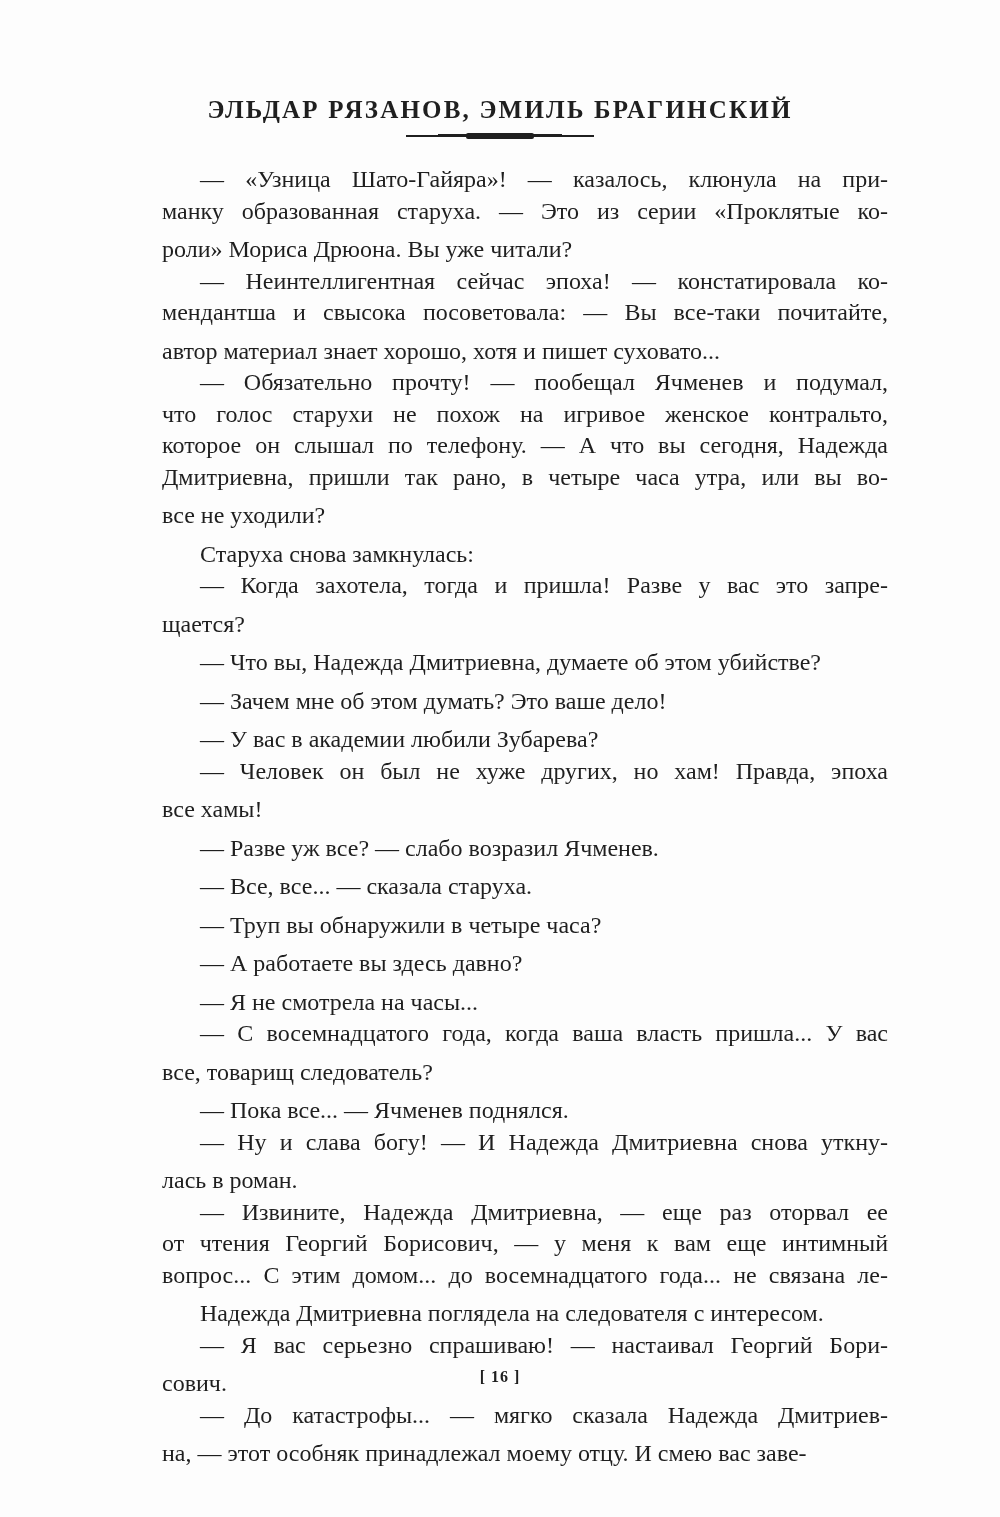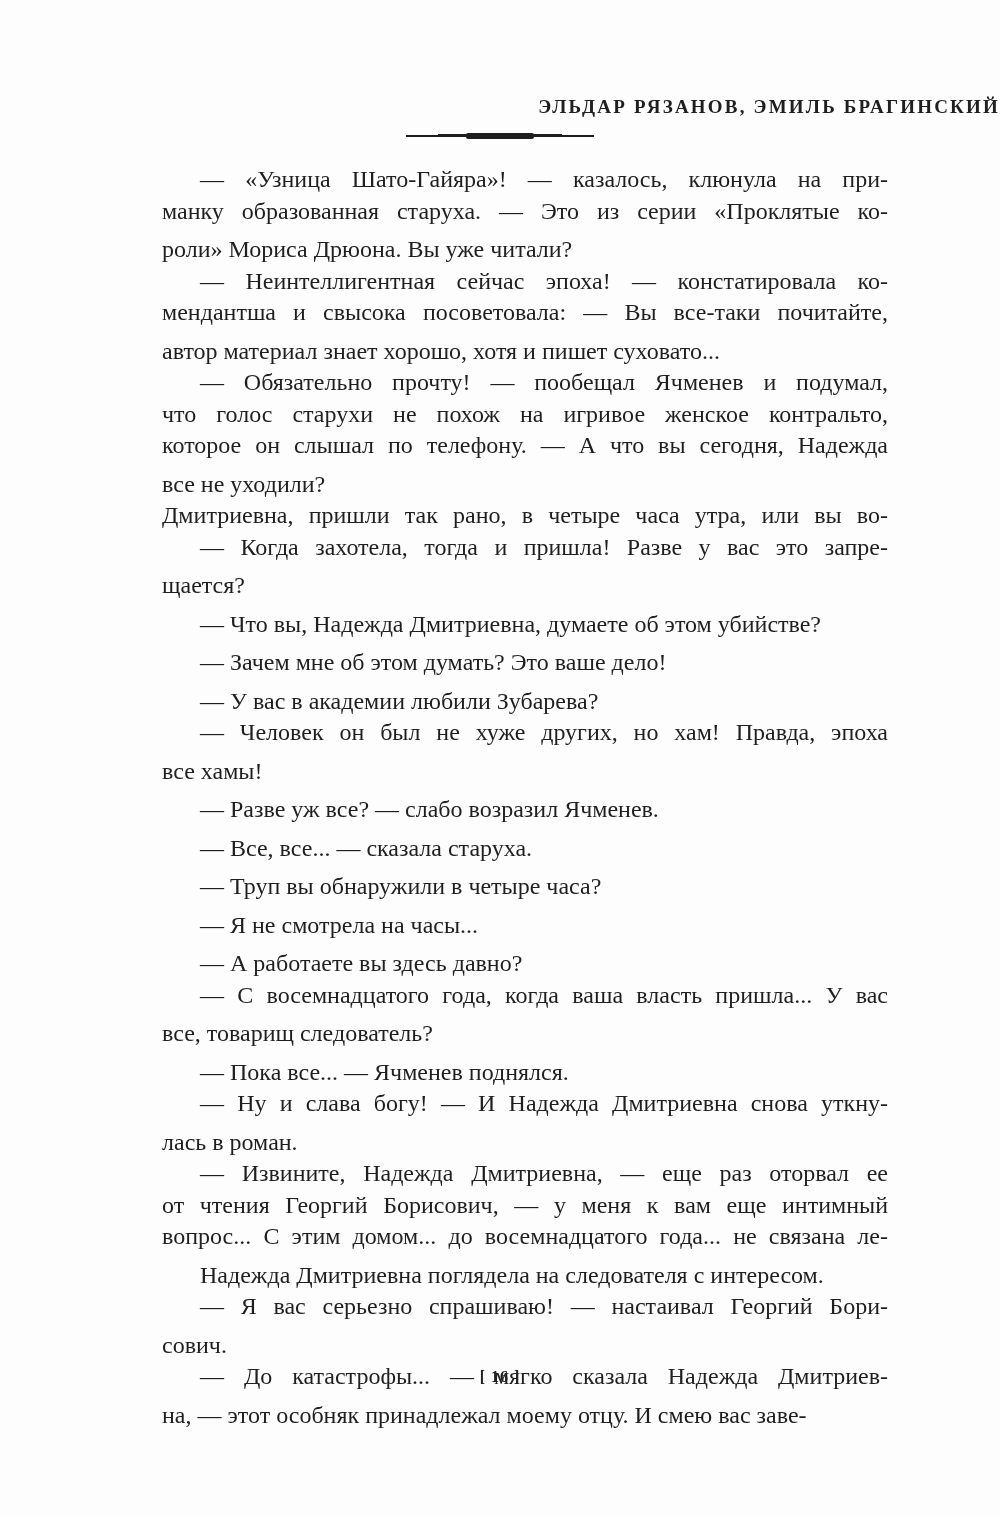--- a/index.html
+++ b/index.html
@@ -18,23 +18,23 @@
     height: 1517px;
     background: var(--paper, #fdfdfd);
     color: var(--ink, #1f1f1f);
     overflow: hidden;
   }
   .running-head {
     position: absolute;
     top: 96px;
     left: 0;
     width: 100%;
-    text-align: right;
+    text-align: center;
     font-weight: bold;
-    font-size: 19px;
+    font-size: 25px;
     letter-spacing: 2.2px;
     color: var(--ink, #1f1f1f);
     white-space: nowrap;
   }
   .ornament {
     position: absolute;
     top: 131px;
     left: 50%;
     transform: translateX(-50%);
     width: 188px;
@@ -113,34 +113,35 @@
   <div class="body-text">
       <div class="line indent">— «Узница Шато-Гайяра»! — казалось, клюнула на при-</div>
       <div class="line">манку образованная старуха. — Это из серии «Проклятые ко-</div>
       <div class="line last">роли» Мориса Дрюона. Вы уже читали?</div>
       <div class="line indent">— Неинтеллигентная сейчас эпоха! — констатировала ко-</div>
       <div class="line">мендантша и свысока посоветовала: — Вы все-таки почитайте,</div>
       <div class="line last">автор материал знает хорошо, хотя и пишет суховато...</div>
       <div class="line indent">— Обязательно прочту! — пообещал Ячменев и подумал,</div>
       <div class="line">что голос старухи не похож на игривое женское контральто,</div>
       <div class="line">которое он слышал по телефону. — А что вы сегодня, Надежда</div>
+      <div class="line">Дмитриевна, пришли так рано, в четыре часа утра, или вы во-</div>
       <div class="line last">все не уходили?</div>
-      <div class="line">Дмитриевна, пришли так рано, в четыре часа утра, или вы во-</div>
+      <div class="line indent last">Старуха снова замкнулась:</div>
       <div class="line indent">— Когда захотела, тогда и пришла! Разве у вас это запре-</div>
       <div class="line last">щается?</div>
       <div class="line indent last">— Что вы, Надежда Дмитриевна, думаете об этом убийстве?</div>
       <div class="line indent last">— Зачем мне об этом думать? Это ваше дело!</div>
       <div class="line indent last">— У вас в академии любили Зубарева?</div>
       <div class="line indent">— Человек он был не хуже других, но хам! Правда, эпоха</div>
       <div class="line last">все хамы!</div>
       <div class="line indent last">— Разве уж все? — слабо возразил Ячменев.</div>
       <div class="line indent last">— Все, все... — сказала старуха.</div>
       <div class="line indent last">— Труп вы обнаружили в четыре часа?</div>
+      <div class="line indent last">— А работаете вы здесь давно?</div>
       <div class="line indent last">— Я не смотрела на часы...</div>
-      <div class="line indent last">— А работаете вы здесь давно?</div>
       <div class="line indent">— С восемнадцатого года, когда ваша власть пришла... У вас</div>
       <div class="line last">все, товарищ следователь?</div>
       <div class="line indent last">— Пока все... — Ячменев поднялся.</div>
       <div class="line indent">— Ну и слава богу! — И Надежда Дмитриевна снова уткну-</div>
       <div class="line last">лась в роман.</div>
       <div class="line indent">— Извините, Надежда Дмитриевна, — еще раз оторвал ее</div>
       <div class="line">от чтения Георгий Борисович, — у меня к вам еще интимный</div>
       <div class="line">вопрос... С этим домом... до восемнадцатого года... не связана ле-</div>
       <div class="line indent last">Надежда Дмитриевна поглядела на следователя с интересом.</div>
       <div class="line indent">— Я вас серьезно спрашиваю! — настаивал Георгий Бори-</div>

